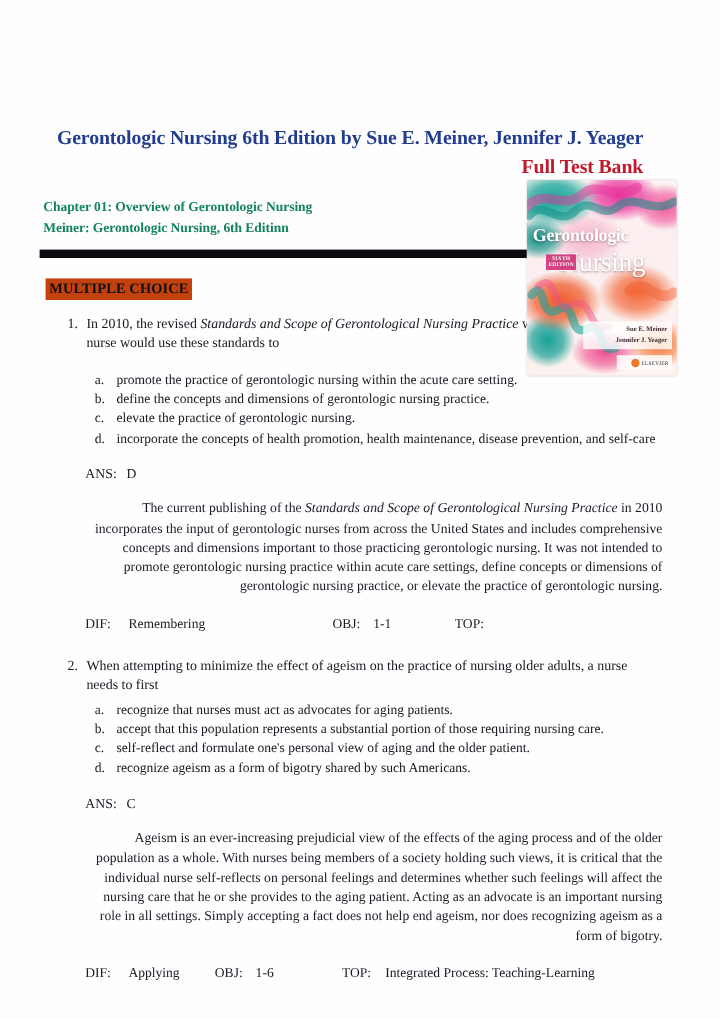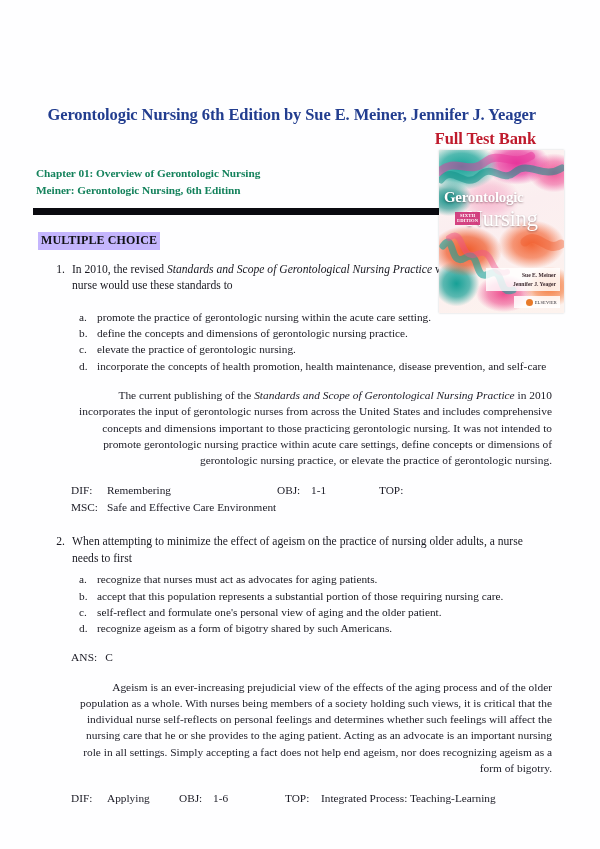--- a/index.html
+++ b/index.html
@@ -61,21 +61,21 @@
   }
 
   
   .mc-head {
     position: absolute;
     left: 38px;
     top: 232px;
     font-size: 12px;
     font-weight: bold;
     color: #101014;
-    background: #c4b5fd;
+    background: #c2410c;
     padding: 1px 3px 2px 3px;
     letter-spacing: 0.1px;
   }
 
   
   .qlist {
     position: absolute;
     left: 52px;
     top: 262px;
     width: 500px;
@@ -309,34 +309,33 @@
           <div class="opt-letter">c.</div>
           <div class="opt-text">elevate the practice of gerontologic nursing.</div>
         </div>
         <div class="opt">
           <div class="opt-letter">d.</div>
           <div class="opt-text">incorporate the concepts of health promotion, health maintenance, disease prevention, and self-care</div>
         </div>
       </div>
 
       <div class="answer-block">
+        <div class="ans-line">
+          <span class="ans-label">ANS:</span><span>D</span>
+        </div>
         <div class="rationale"><span>The current publishing of the </span><i>Standards and Scope of Gerontological Nursing Practice</i><span> in 2010 incorporates the input of gerontologic nurses from across the United States and includes comprehensive concepts and dimensions important to those practicing gerontologic nursing. It was not intended to promote gerontologic nursing practice within acute care settings, define concepts or dimensions of gerontologic nursing practice, or elevate the practice of gerontologic nursing.</span></div>
       </div>
 
       <div class="meta">
         <div class="meta-row">
           <span class="c1 m-key">DIF:</span>
           <span class="c2">Remembering</span>
           <span class="c3 m-key">OBJ:</span>
           <span class="c4">1-1</span>
           <span class="c5 m-key">TOP:</span>
-        </div>
-        <div class="msc-row">
-          <span class="c1 m-key">MSC:</span>
-          <span>Safe and Effective Care Environment</span>
         </div>
       </div>
     </div>
 
     <div class="question" style="margin-top:18px;">
       <div class="q-stem">
         <div class="q-num">2.</div>
         <div class="q-text">When attempting to minimize the effect of ageism on the practice of nursing older adults, a nurse needs to first</div>
       </div>
 

